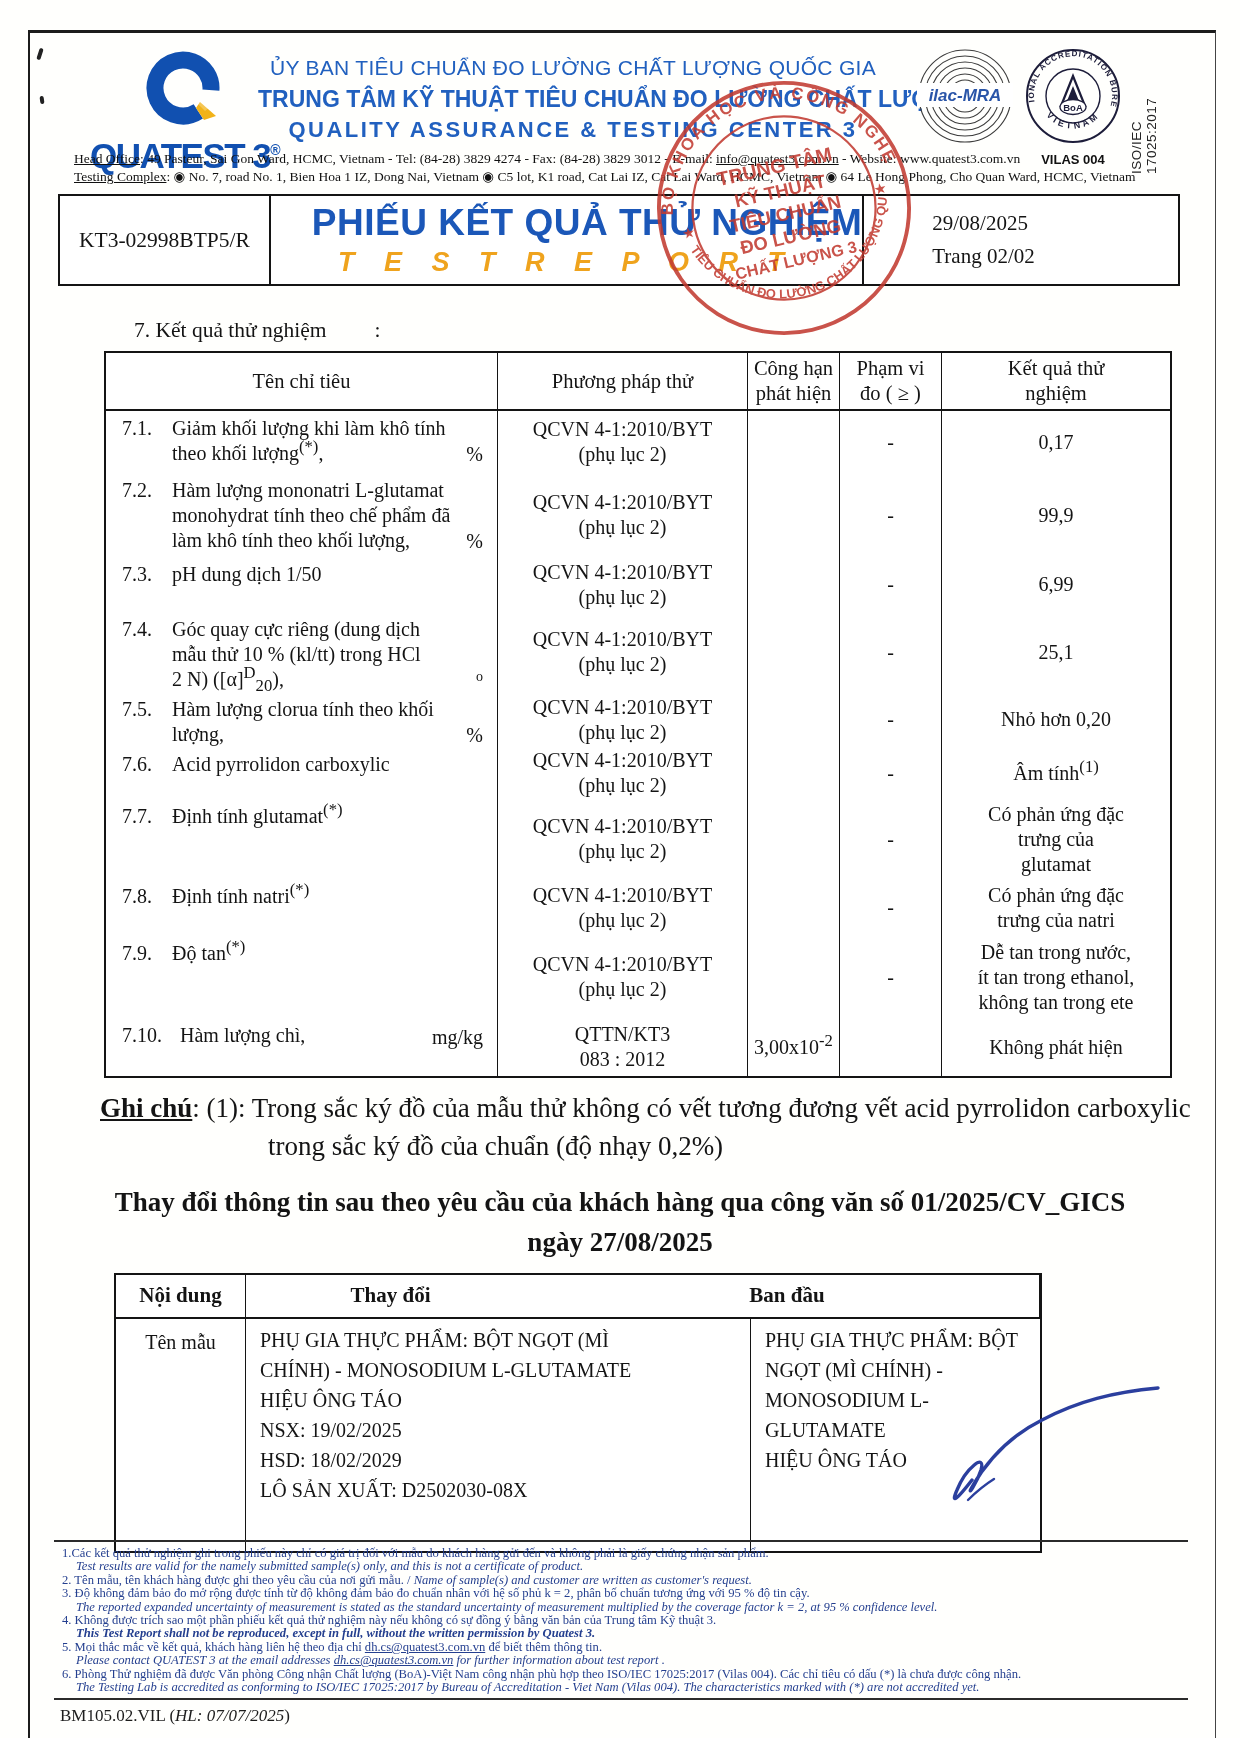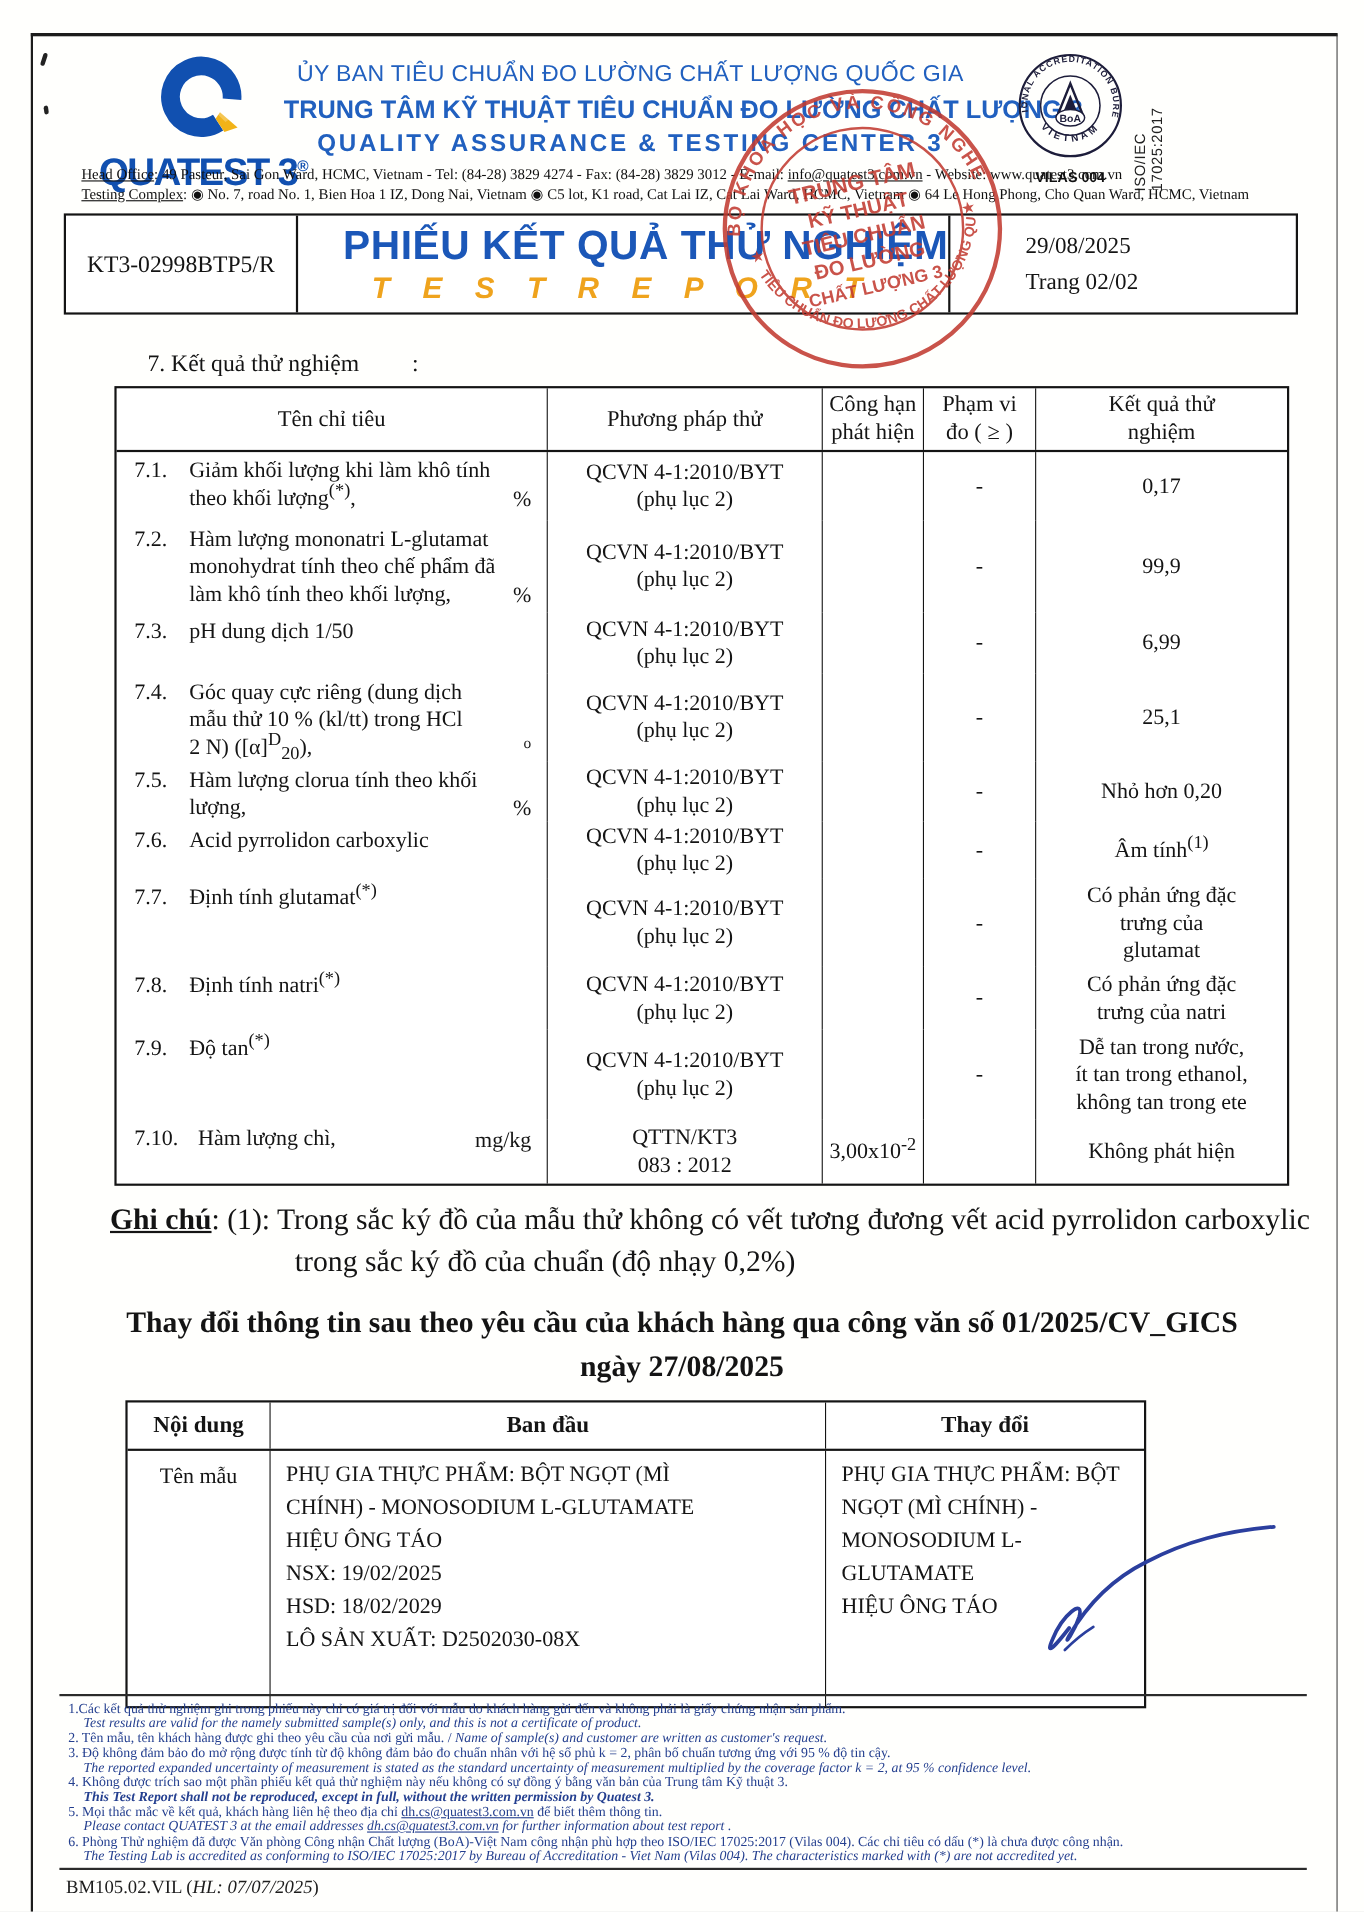--- a/index.html
+++ b/index.html
@@ -60,21 +60,21 @@
   .r10 .unit{top:7px;}
   .mid{display:flex;flex-direction:column;align-items:center;justify-content:center;text-align:center;}
   .result-cell{white-space:pre-line;padding:2px 4px;}
   
   .note{margin:12px 0 0 100px;font-size:27px;line-height:1.4;}
   .note-label{font-weight:bold;text-decoration:underline;}
   .note-l2{margin-left:168px;}
   .chg-head{margin-top:16px;text-align:center;font-weight:bold;font-size:27px;line-height:1.5;}
   .chg-table{margin:10px 0 0 114px;width:928px;border:2.5px solid #141414;box-sizing:border-box;background:#fff;}
   .chg-hrow{display:flex;border-bottom:2px solid #141414;min-height:42px;align-items:center;
-            text-align:center;font-weight:bold;font-size:21px;}
+            text-align:center;font-weight:bold;font-size:21px;gap:36px;}
   .chg-brow{display:flex;min-height:232px;font-size:20px;line-height:30px;}
   .gc{box-sizing:border-box;border-right:1.5px solid #141414;}
   .g1{width:130px;}.g2{width:505px;}.g3{flex:1;border-right:none;}
   .chg-hrow .g1,.chg-hrow .g2,.chg-hrow .g3{align-self:stretch;display:flex;align-items:center;justify-content:center;}
   .cellpad{padding:6px 14px;white-space:pre-line;}
   .g1-body{padding-top:8px;text-align:center;}
   .signature{position:absolute;left:942px;top:1382px;pointer-events:none;}
   
   .footer{position:absolute;left:54px;top:1540px;width:1134px;border-top:2px solid #2b2b2b;
           border-bottom:2px solid #2b2b2b;padding:5px 8px 4px 8px;box-sizing:border-box;
@@ -103,20 +103,35 @@
     <div class="logo-name"><span>QUATEST 3</span><sup>®</sup></div>
   </div>
 
   <div class="org">
     <div class="org-l1">ỦY BAN TIÊU CHUẨN ĐO LƯỜNG CHẤT LƯỢNG QUỐC GIA</div>
     <div class="org-l2">TRUNG TÂM KỸ THUẬT TIÊU CHUẨN ĐO LƯỜNG CHẤT LƯỢNG 3</div>
     <div class="org-l3">QUALITY ASSURANCE &amp; TESTING CENTER 3</div>
   </div>
 
   <div class="badges">
+    <div style="text-align:center;">
+      <svg width="100" height="100" viewBox="0 0 100 100">
+        <g stroke="#3c3c3c" stroke-width="1.1" fill="none">
+          <circle cx="50" cy="50" r="46"></circle>
+            <circle cx="50" cy="50" r="40"></circle>
+            <circle cx="50" cy="50" r="34"></circle>
+          <circle cx="50" cy="50" r="28"></circle>
+            <circle cx="50" cy="50" r="22"></circle>
+            <circle cx="50" cy="50" r="16"></circle>
+          <circle cx="50" cy="50" r="10"></circle>
+        </g>
+        <rect x="2" y="37" width="96" height="24" fill="#ffffff"></rect>
+        <text x="50" y="55" text-anchor="middle" font-family="Liberation Sans, sans-serif" font-size="17" font-weight="bold" font-style="italic" fill="#2a55a8">ilac-MRA</text>
+      </svg>
+    </div>
     <div style="text-align:center;margin-left:8px;">
       <svg width="100" height="100" viewBox="0 0 100 100">
         <circle cx="50" cy="50" r="46" fill="none" stroke="#1d1d3a" stroke-width="2"></circle>
         <circle cx="50" cy="50" r="27" fill="none" stroke="#1d1d3a" stroke-width="1.4"></circle>
         <defs>
           <path id="boaTop" d="M 12,58 A 39,39 0 1 1 88,58"></path>
           <path id="boaBot" d="M 18,60 A 34,34 0 0 0 82,60"></path>
         </defs>
         <text font-family="Liberation Sans, sans-serif" font-size="8" font-weight="bold" fill="#1d1d3a" letter-spacing="1">
           <textPath href="#boaTop" startOffset="50%" text-anchor="middle">NATIONAL ACCREDITATION BUREAU</textPath>
@@ -435,22 +450,22 @@
     </div>
 
     <div class="chg-head">
       <div>Thay đổi thông tin sau theo yêu cầu của khách hàng qua công văn số 01/2025/CV_GICS</div>
       <div>ngày 27/08/2025</div>
     </div>
 
     <div class="chg-table">
       <div class="chg-hrow">
         <div class="gc g1">Nội dung</div>
+        <div class="gc g3">Thay đổi</div>
         <div class="gc g2">Ban đầu</div>
-        <div class="gc g3">Thay đổi</div>
       </div>
       <div class="chg-brow">
         <div class="gc g1 g1-body">Tên mẫu</div>
         <div class="gc g2 cellpad">PHỤ GIA THỰC PHẨM: BỘT NGỌT (MÌ
 CHÍNH) - MONOSODIUM L-GLUTAMATE
 HIỆU ÔNG TÁO
 NSX: 19/02/2025
 HSD: 18/02/2029
 LÔ SẢN XUẤT: D2502030-08X</div>
         <div class="gc g3 cellpad">PHỤ GIA THỰC PHẨM: BỘT

